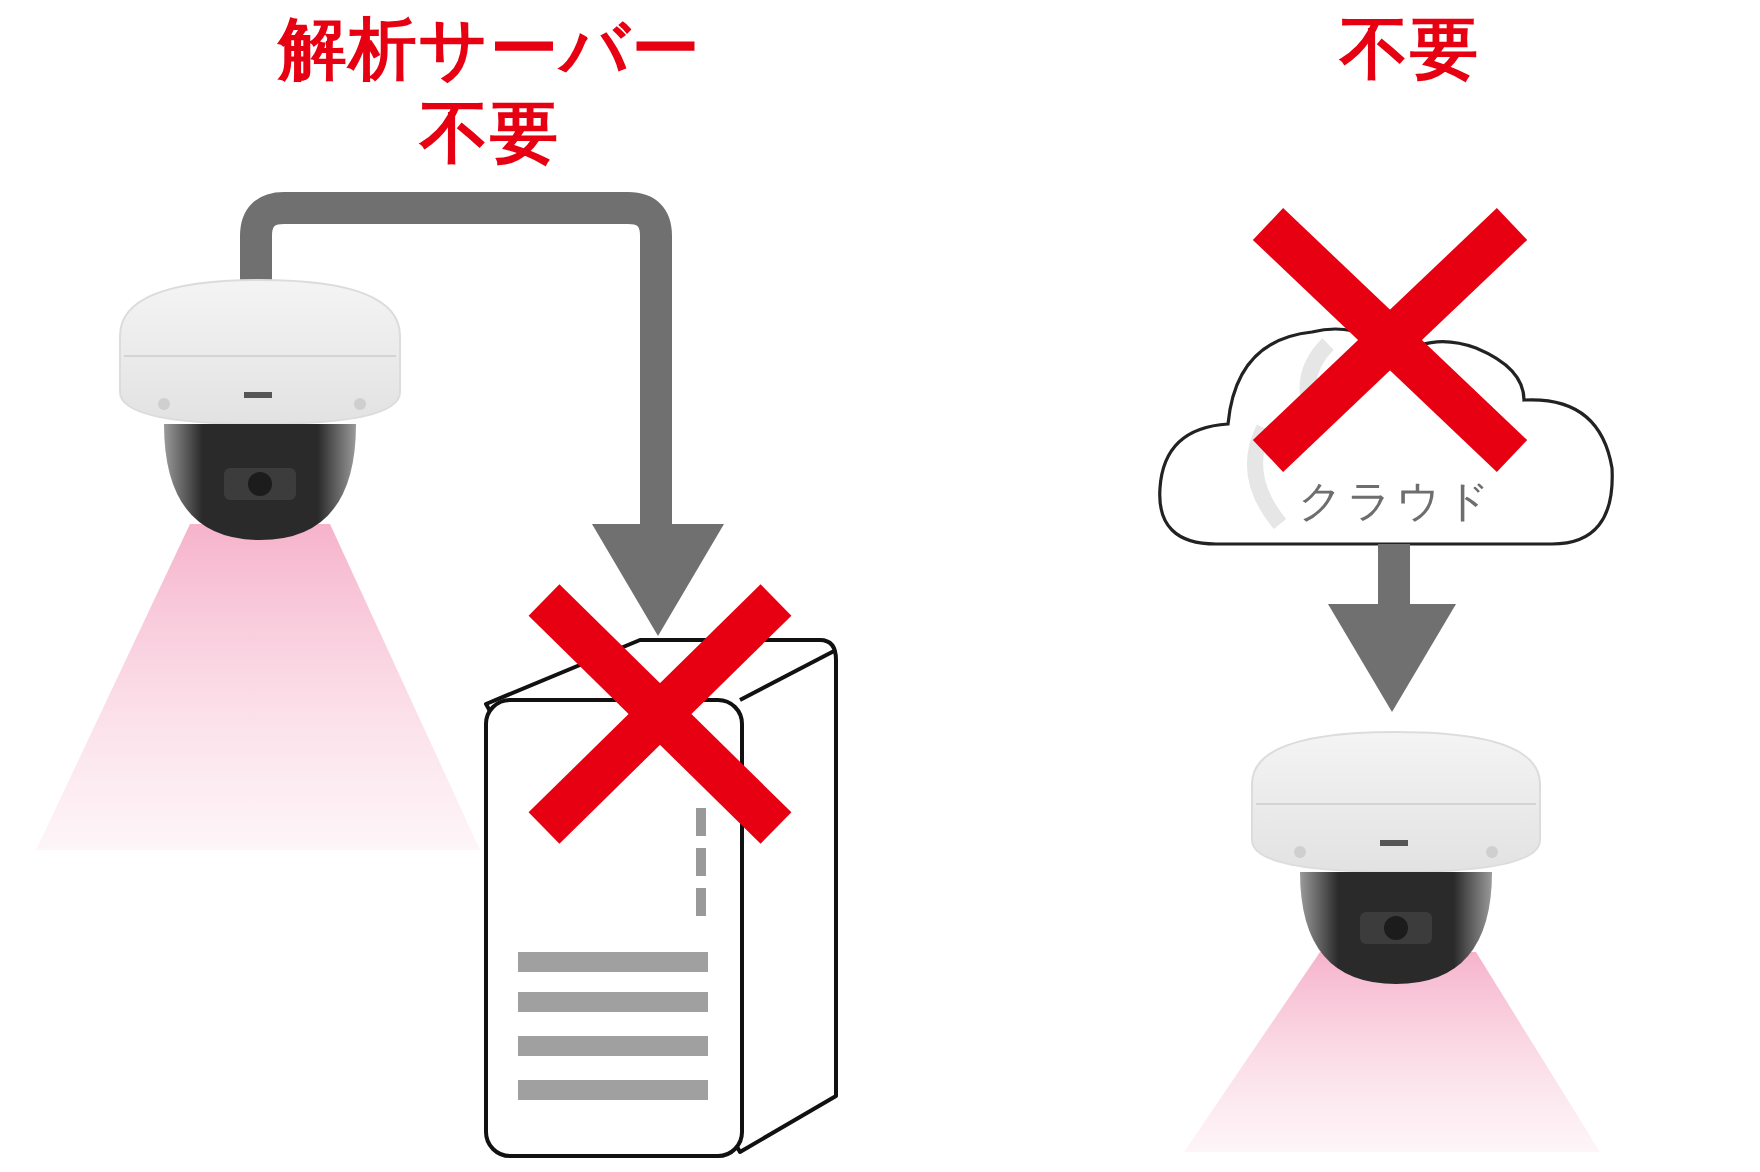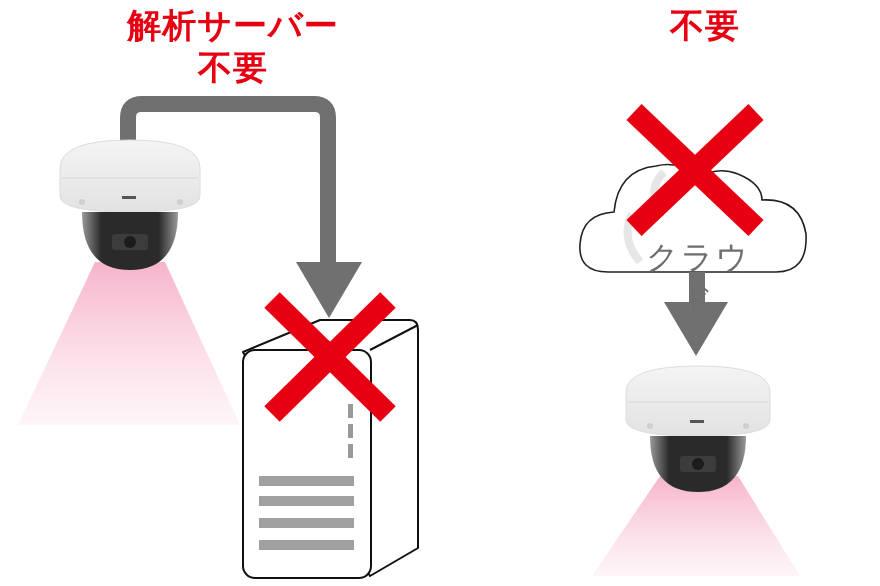--- a/index.html
+++ b/index.html
@@ -1,25 +1,25 @@
 <!DOCTYPE html>
 <html><head>
 <meta charset="utf-8">
 <style>
   html, body { margin: 0; padding: 0; background: #ffffff; }
   body { width: 880px; height: 586px; position: relative; overflow: hidden;
          font-family: "DejaVu Sans", "Liberation Sans", sans-serif; }
   .heading { position: absolute; color: #e60012; font-weight: bold; text-align: center;
              font-size: 34px; line-height: 42px; letter-spacing: 1px; }
   .heading .line { display: block; }
-  #h-left { left: 88px; top: 4px; width: 290px; }
+  #h-left { left: 100px; top: 4px; width: 290px; }
   #h-right { left: 560px; top: 4px; width: 290px; }
   svg.scene { position: absolute; left: 0; top: 0; }
   .cloud-label { position: absolute; left: 638px; top: 236px; width: 120px; text-align: center;
-                 font-size: 32px; color: #6e6e6e; letter-spacing: 2px; }
+                 font-size: 22px; color: #6e6e6e; letter-spacing: 2px; }
 </style>
 </head>
 <body>
 
 <div id="h-left" class="heading">
   <span class="line">解析サーバー</span>
   <span class="line">不要</span>
 </div>
 <div id="h-right" class="heading">
   <span class="line">不要</span>

